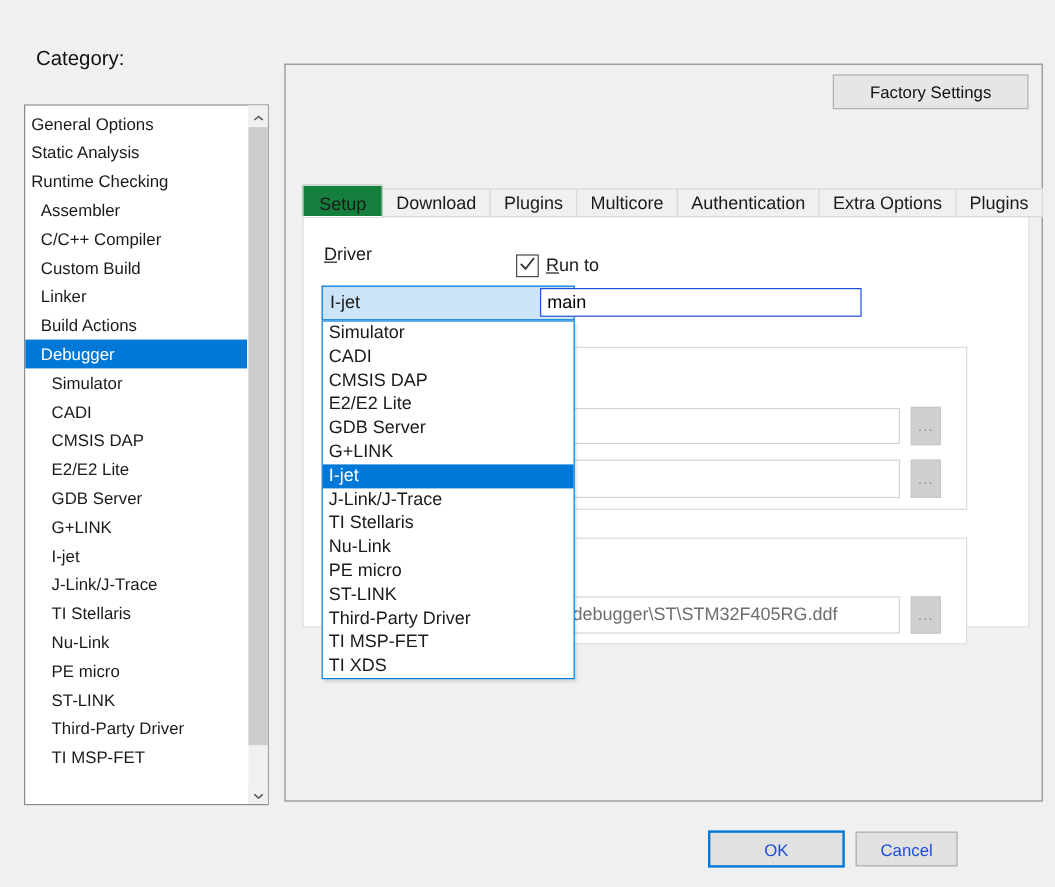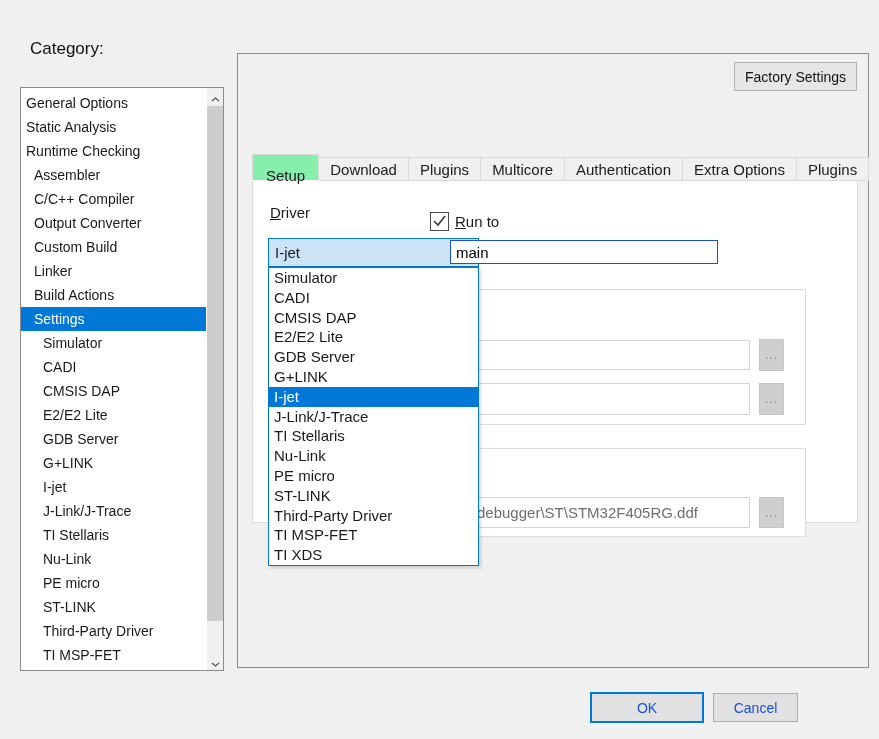--- a/index.html
+++ b/index.html
@@ -18,29 +18,29 @@
   .cat-row.lv2{padding-left:22px}
   .cat-row.sel{background:#0078d7;color:#fff;}
   .scrollbar{position:absolute;top:0;right:0;width:16px;height:100%;background:#f0f0f0;}
   .sb-btn{position:absolute;left:0;width:16px;height:17px;display:flex;align-items:center;justify-content:center;background:#f0f0f0;}
   .sb-up{top:0}.sb-down{bottom:0}
   .sb-thumb{position:absolute;left:0;top:18px;width:16px;height:515px;background:#cdcdcd;}
 
   
   .panel{position:absolute;left:237px;top:53px;width:632px;height:615px;
          border:1px solid #898c8f;background:#f0f0f0;box-sizing:border-box;}
-  .factory-btn{position:absolute;top:8px;right:11px;width:123px;height:29px;
+  .factory-btn{position:absolute;top:8px;right:11px;width:163px;height:29px;
          background:#e6e6e6;border:1px solid #b2b2b2;font-size:14px;color:#111;
          display:flex;align-items:center;justify-content:center;box-sizing:border-box;cursor:default;}
 
   .tabs{position:absolute;left:14px;top:100px;display:flex;align-items:flex-end;z-index:3;}
   .tab{height:24px;line-height:24px;padding:0 11px;font-size:15px;background:#f0f0f0;
        border:1px solid #d9d9d9;margin-right:-1px;white-space:nowrap;cursor:default;box-sizing:border-box;}
-  .tab.active{height:27px;line-height:25px;background:#86efac;border-bottom:1px solid #fff;
-       position:relative;z-index:4;padding:8px 13px;}
+  .tab.active{height:27px;line-height:25px;background:#15803d;border-bottom:1px solid #fff;
+       position:relative;z-index:4;padding:3px 13px;}
 
   .pane{position:absolute;left:14px;top:126px;width:606px;height:343px;background:#fff;
         border:1px solid #d9d9d9;box-sizing:border-box;z-index:1;}
 
   .driver-label{position:absolute;left:17px;top:23px;font-size:15px;}
   .mn{display:inline-block;}
   .mn::first-letter{text-decoration:underline;}
 
   .combo{position:absolute;left:15px;top:57px;width:211px;height:29px;background:#cce4f7;
          border:1px solid #0078d7;box-sizing:border-box;display:flex;align-items:center;
@@ -87,25 +87,24 @@
 
   <div class="category-label">Category:</div>
 
   <div class="listbox">
     <div class="rows">
         <div class="cat-row lv0">General Options</div>
         <div class="cat-row lv0">Static Analysis</div>
         <div class="cat-row lv0">Runtime Checking</div>
         <div class="cat-row lv1">Assembler</div>
         <div class="cat-row lv1">C/C++ Compiler</div>
-        <div class="cat-row lv1">Output Converter</div>
         <div class="cat-row lv1">Custom Build</div>
         <div class="cat-row lv1">Linker</div>
         <div class="cat-row lv1">Build Actions</div>
-        <div class="cat-row lv1 sel">Settings</div>
+        <div class="cat-row lv1 sel">Debugger</div>
         <div class="cat-row lv2">Simulator</div>
         <div class="cat-row lv2">CADI</div>
         <div class="cat-row lv2">CMSIS DAP</div>
         <div class="cat-row lv2">E2/E2 Lite</div>
         <div class="cat-row lv2">GDB Server</div>
         <div class="cat-row lv2">G+LINK</div>
         <div class="cat-row lv2">I-jet</div>
         <div class="cat-row lv2">J-Link/J-Trace</div>
         <div class="cat-row lv2">TI Stellaris</div>
         <div class="cat-row lv2">Nu-Link</div>

